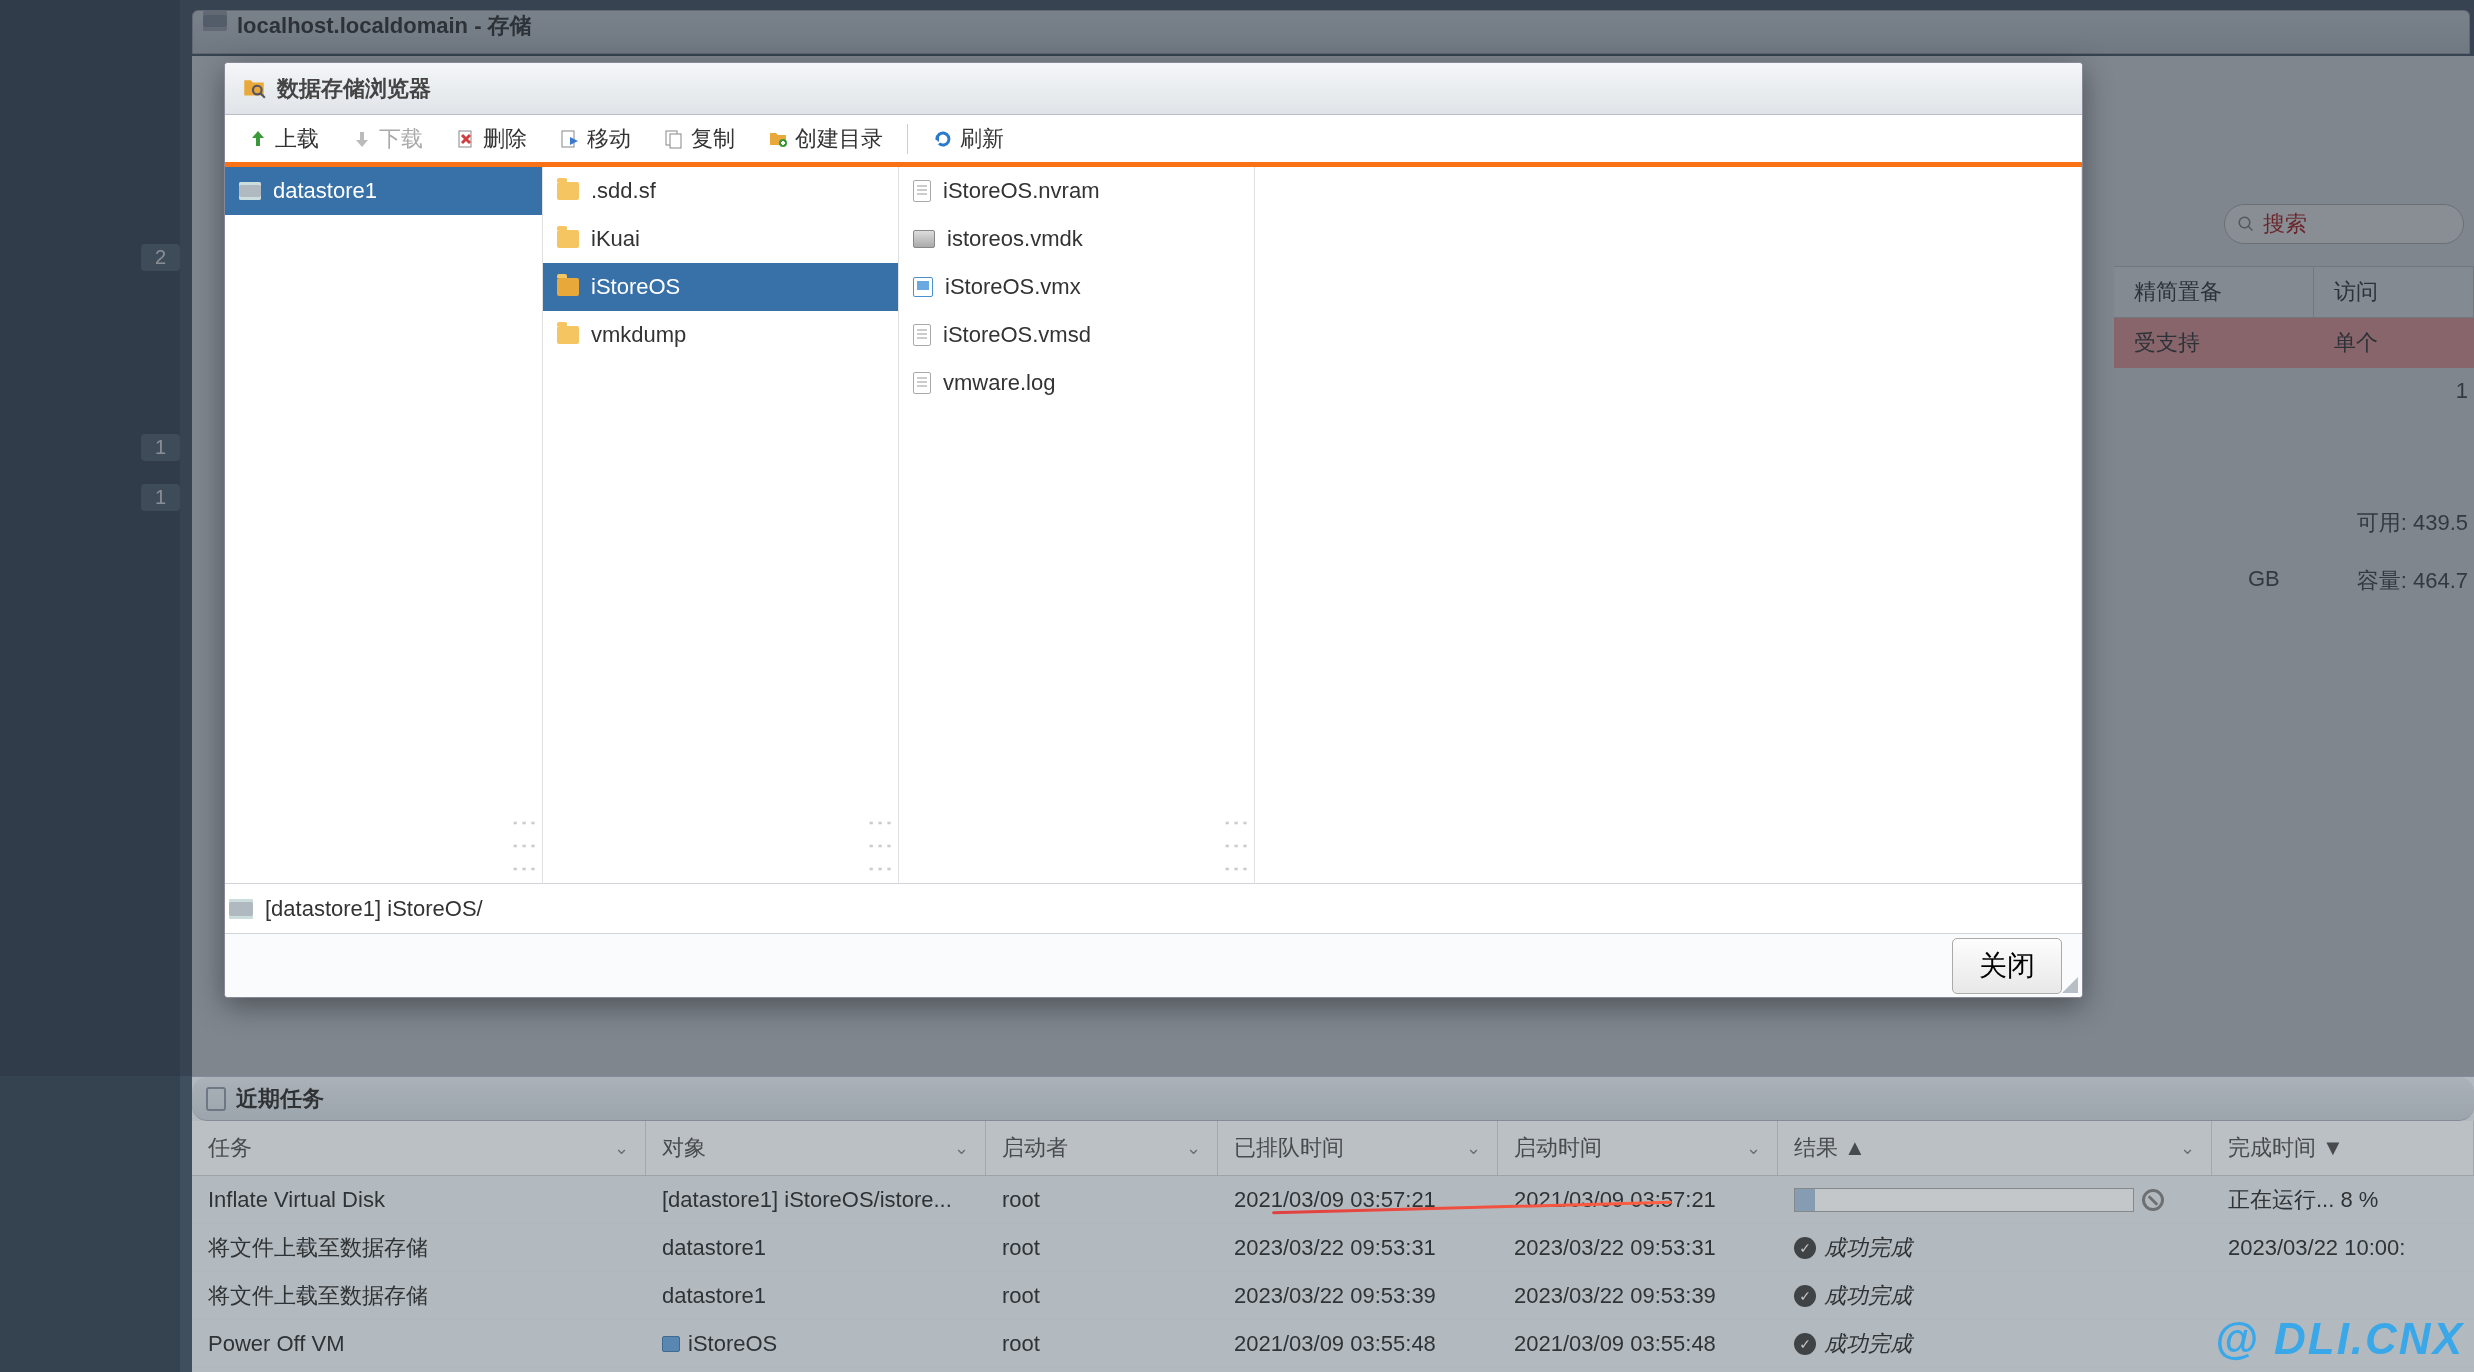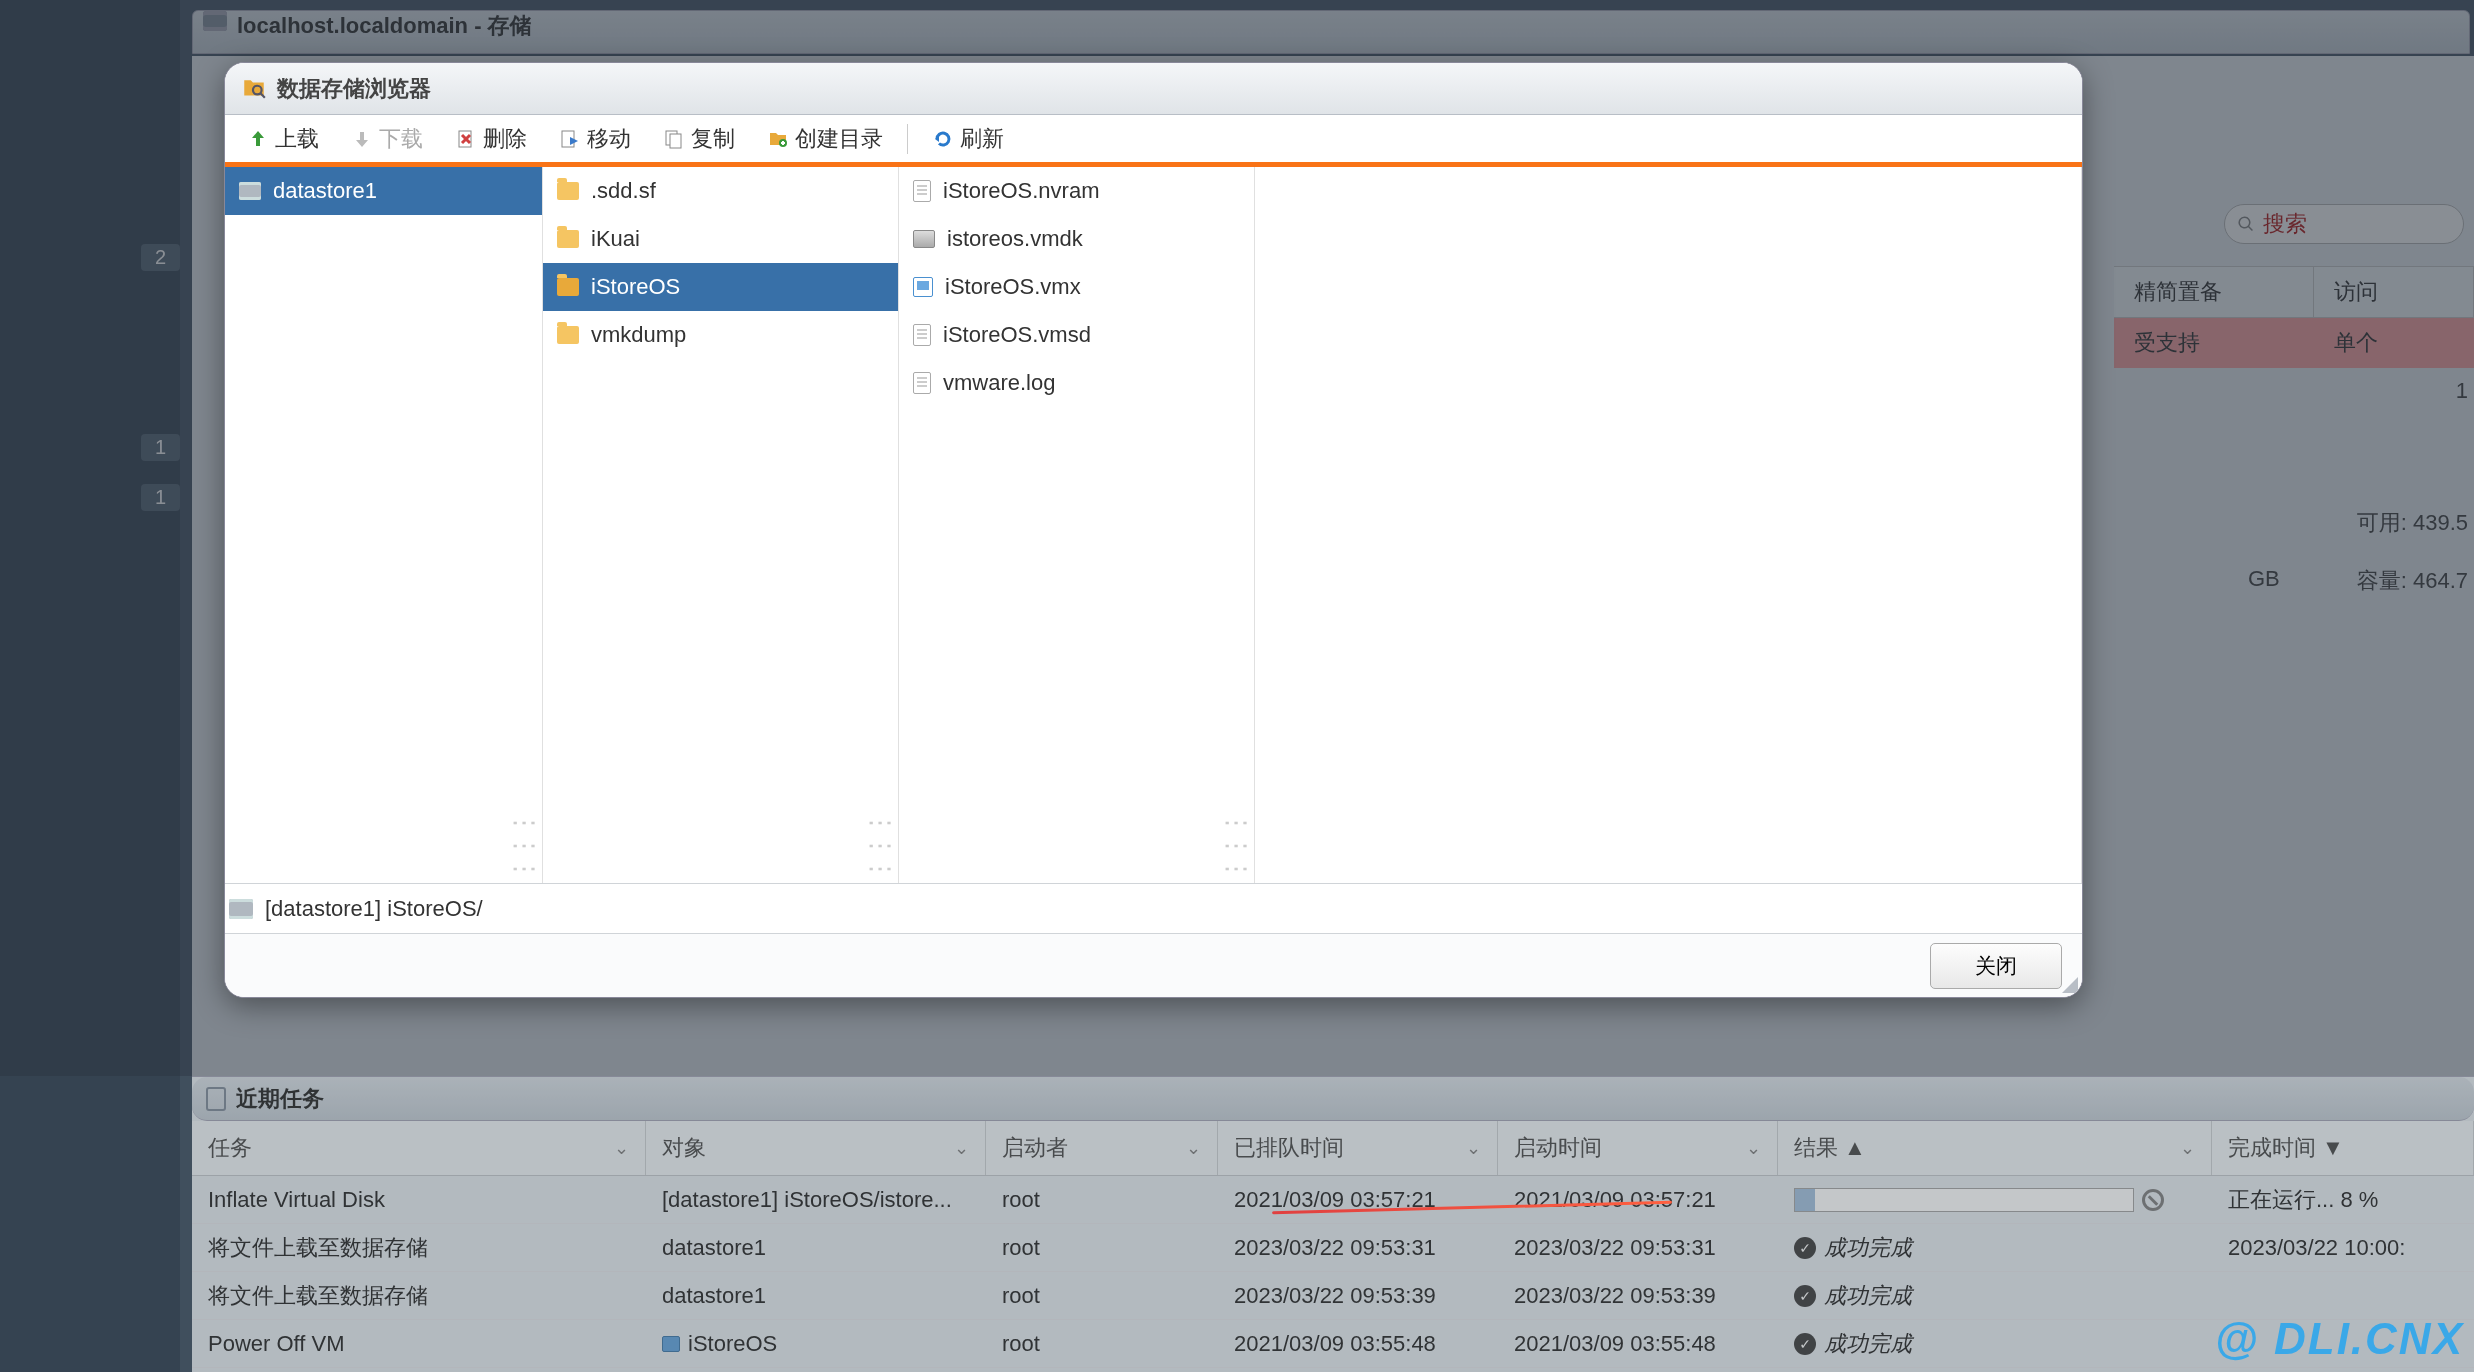--- a/index.html
+++ b/index.html
@@ -20,21 +20,21 @@
 .bg-table-head { position: absolute; right: 0; top: 210px; display: flex; background: #f2f5f8; border-top:1px solid #ccc; border-bottom:1px solid #ccc; }
 .bg-table-head > div { padding: 10px 20px; border-right: 1px solid #ccc; }
 .bg-row { position: absolute; right: 0; display: flex; background: #fca5a5; }
 .bg-row > div { padding: 10px 20px; }
 .bg-info { position: absolute; right: 6px; color: #444; font-size: 22px;}
 
 
 .overlay { position: absolute; left: 0; top: 0; right: 0; bottom: 0; background: rgba(40,50,60,0.55); }
 
 
-.dialog { position: absolute; left: 224px; top: 62px; width: 1859px; background: #fff; border: 1px solid #889; border-radius: 20px; box-shadow: 0 8px 30px rgba(0,0,0,0.4); overflow:hidden; }
+.dialog { position: absolute; left: 224px; top: 62px; width: 1859px; background: #fff; border: 1px solid #889; border-radius: 4px; box-shadow: 0 8px 30px rgba(0,0,0,0.4); overflow:hidden; }
 .dlg-title { height: 52px; background: linear-gradient(#f4f6f8,#e0e4e8); border-bottom: 1px solid #b8bec6; display: flex; align-items: center; padding: 0 16px; font-weight: bold; color: #444; }
 .dlg-title .mag { width: 26px; height: 26px; margin-right: 10px; position: relative; }
 .dlg-title .mag svg { width:26px; height:26px;}
 .dlg-toolbar { height: 52px; display: flex; align-items: center; padding: 0 14px; gap: 16px; border-bottom: 5px solid #f97316; }
 .dlg-toolbar .tbtn { display: flex; align-items: center; gap: 6px; padding: 4px 8px; color: #333; cursor: pointer; border-radius:4px;}
 .dlg-toolbar .tbtn.disabled { color: #aaa; }
 .dlg-toolbar .sep { width: 1px; height: 30px; background: #ccc; }
 .tbtn .ic { width: 22px; height: 22px; display:flex; align-items:center; justify-content:center;}
 
 
@@ -56,21 +56,21 @@
 .disk-icon { width:22px; height:18px; background:linear-gradient(#ddd,#aaa); border-radius:2px; border:1px solid #888;}
 .vmx-icon { width:20px; height:20px; background:#fff; border:1px solid #4a90d0; border-radius:2px; position:relative;}
 .vmx-icon::after{content:'';position:absolute;top:3px;left:3px;right:3px;bottom:6px;background:#6aa8e0;}
 
 
 .pathbar { height: 50px; border-top: 1px solid #d0d4d8; display: flex; align-items: center; padding: 0 4px; gap: 12px; color: #333; }
 .pathbar .ds-icon{ width:24px; height:20px;}
 
 
 .dlg-footer { height: 64px; border-top: 1px solid #d0d4d8; display: flex; align-items: center; justify-content: flex-end; padding: 0 20px; background:#fafbfc;}
-.dlg-footer button { padding: 8px 44px; background: linear-gradient(#fdfdfd,#e8e8e8); border: 1px solid #aaa; border-radius: 5px; font-size: 21px; cursor:pointer;}
+.dlg-footer button { padding: 8px 26px; background: linear-gradient(#fdfdfd,#e8e8e8); border: 1px solid #aaa; border-radius: 5px; font-size: 28px; cursor:pointer;}
 
 
 .resize-corner { position:absolute; right:4px; bottom:4px; width:18px; height:18px;}
 .resize-corner::before{content:'';position:absolute;right:0;bottom:0;width:0;height:0;border-left:16px solid transparent;border-bottom:16px solid #b8bec6;}
 
 
 .tasks { position: absolute; left: 192px; right: 0; bottom: 0; height: 296px; background: #e8edf2; border-top: 1px solid #aab; }
 .tasks-title { height: 44px; background: linear-gradient(#dce2e8,#c8d0d8); border-bottom: 1px solid #aab; display: flex; align-items: center; padding: 0 14px; gap: 10px; font-weight: bold; border-radius: 15px;}
 .tasks-title .clip { width:20px; height:24px; border:2px solid #8892a0; border-radius:3px; position:relative;}
 .tasks-head { display: flex; background: #f2f5f8; border-bottom: 1px solid #c8ccd0; }

